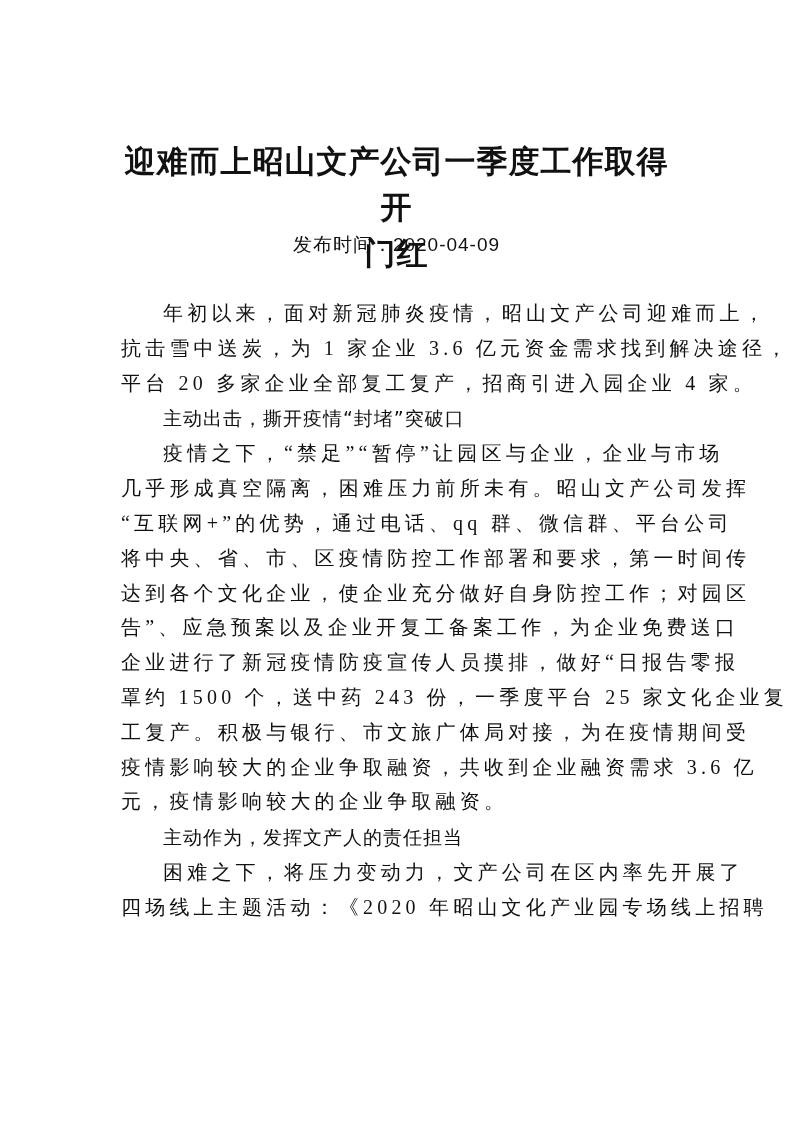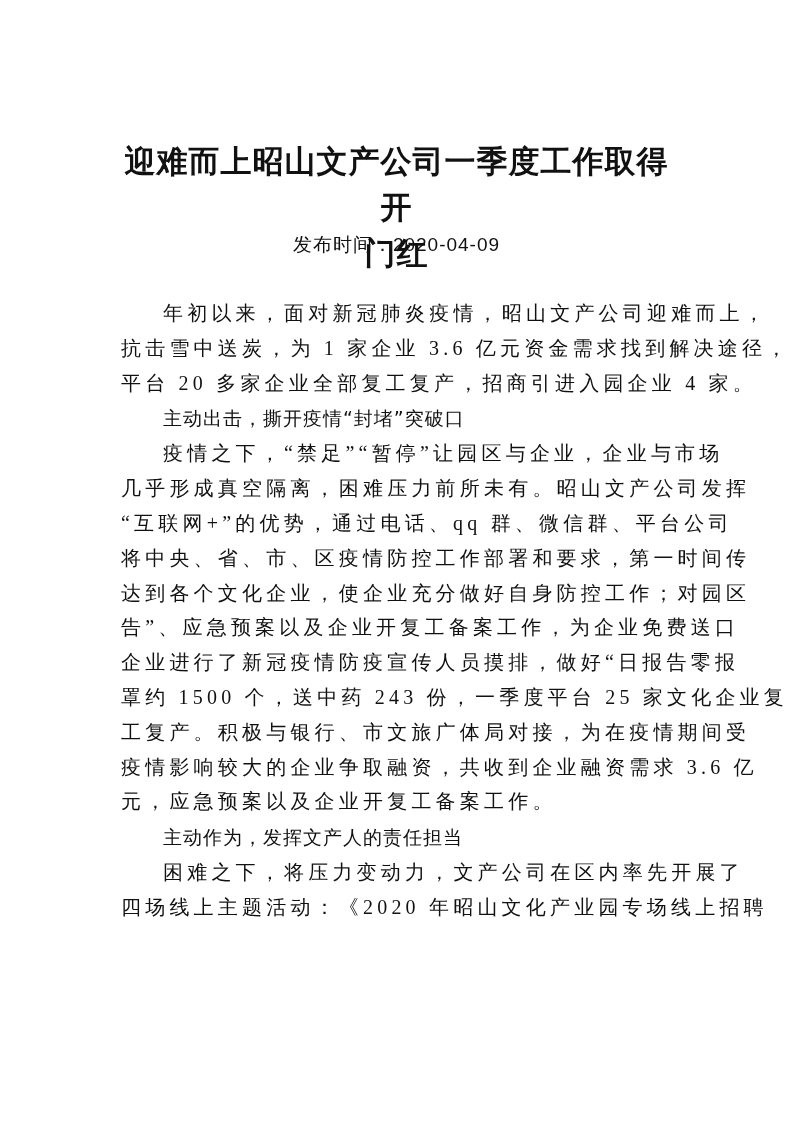--- a/index.html
+++ b/index.html
@@ -62,21 +62,21 @@
       <span class="line indent">疫情之下，“禁足”“暂停”让园区与企业，企业与市场</span>
       <span class="line">几乎形成真空隔离，困难压力前所未有。昭山文产公司发挥</span>
       <span class="line">“互联网+”的优势，通过电话、qq 群、微信群、平台公司</span>
       <span class="line">将中央、省、市、区疫情防控工作部署和要求，第一时间传</span>
       <span class="line">达到各个文化企业，使企业充分做好自身防控工作；对园区</span>
       <span class="line">告”、应急预案以及企业开复工备案工作，为企业免费送口</span>
       <span class="line">企业进行了新冠疫情防疫宣传人员摸排，做好“日报告零报</span>
       <span class="line">罩约 1500 个，送中药 243 份，一季度平台 25 家文化企业复</span>
       <span class="line">工复产。积极与银行、市文旅广体局对接，为在疫情期间受</span>
       <span class="line">疫情影响较大的企业争取融资，共收到企业融资需求 3.6 亿</span>
-      <span class="line last">元，应急预案以及企业开复工备案工作。</span>
+      <span class="line last">元，疫情影响较大的企业争取融资。</span>
     </div>
 
     <div class="heading">主动作为，发挥文产人的责任担当</div>
 
     <div>
       <span class="line indent">困难之下，将压力变动力，文产公司在区内率先开展了</span>
       <span class="line">四场线上主题活动：《2020 年昭山文化产业园专场线上招聘</span>
     </div>
   </div>
 

